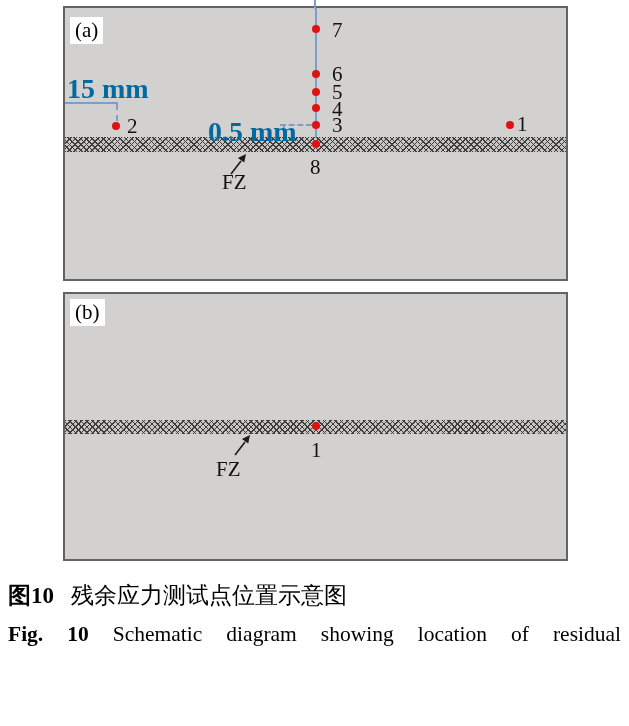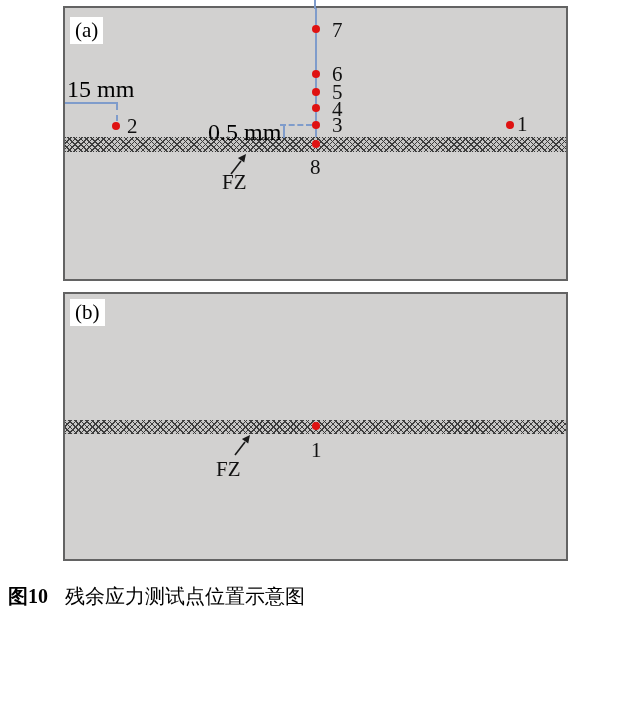--- a/index.html
+++ b/index.html
@@ -64,40 +64,40 @@
   .l7 { left:267px; top:12px; }
   .l6 { left:267px; top:56px; }
   .l5 { left:267px; top:74px; }
   .l4 { left:267px; top:91px; }
   .l3 { left:267px; top:107px; }
   .l8 { left:245px; top:149px; }
   .l2 { left:62px;  top:108px; }
   .l1 { left:452px; top:106px; }
   .lb1 { left:246px; top:146px; }
 
-  .dim-text { position:absolute; font-size:24px; line-height:20px; color:#000000; }
+  .dim-text { position:absolute; font-size:28px; line-height:20px; color:#0369a1;font-weight:bold; }
   .dim15-text { left:2px;  top:71px; }
   .dim05-text { left:143px; top:114px; }
   .dim15-line { position:absolute; left:0; top:94px; width:53px; height:2px; background:#7f9ccb; }
   .dim15-drop { position:absolute; left:51px; top:96px; height:17px; width:0; border-left:2px dashed #7f9ccb; }
   .dim05-dash { position:absolute; left:215px; top:116px; width:32px; height:0; border-top:2px dashed #7f9ccb; }
   .dim05-tick { position:absolute; left:218px; top:118px; height:12px; width:0; border-left:2px solid #7f9ccb; }
 
   .fz-arrow { position:absolute; width:30px; height:28px; }
   #panel-a .fz-arrow { left:160px; top:140px; }
   #panel-b .fz-arrow { left:164px; top:135px; }
   .fz-text {
     position:absolute; font-size:21px; line-height:21px; color:#111;
   }
   #panel-a .fz-text { left:157px; top:164px; }
   #panel-b .fz-text { left:151px; top:165px; }
 
   .caption { position:absolute; left:8px; top:583px; width:613px; color:#000; }
   .cap-line { font-size:21.5px; line-height:26px; margin-bottom:12px; }
-  .cap-cn { font-size:20px; }
+  .cap-cn { font-size:23px; }
   .cap-bold { font-weight:bold; }
   .cap-cn .cap-bold { margin-right:17px; }
   .cap-just { text-align:justify; text-align-last:justify; }
 </style>
 </head>
 <body>
 
 <div class="page">
 
   <div class="panel" id="panel-a">
@@ -150,15 +150,16 @@
 
     <svg class="fz-arrow" viewBox="0 0 30 28">
       <line x1="6" y1="26" x2="16" y2="13" stroke="#1a1a1a" stroke-width="1.6"></line>
       <polygon points="21,6 19.2,14.6 12.9,9.9" fill="#1a1a1a"></polygon>
     </svg>
     <div class="fz-text">FZ</div>
   </div>
 
   <div class="caption">
     <div class="cap-line cap-cn"><span class="cap-bold">图10</span><span>残余应力测试点位置示意图</span></div>
+    <div class="cap-line cap-just"><span class="cap-bold">Fig. 10</span> <span>Schematic diagram showing location of residual</span></div>
   </div>
 
 </div>
 
 </body></html>

